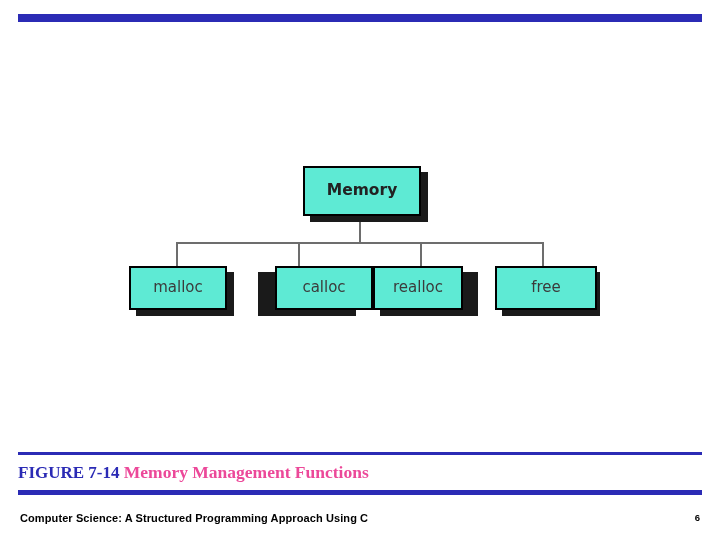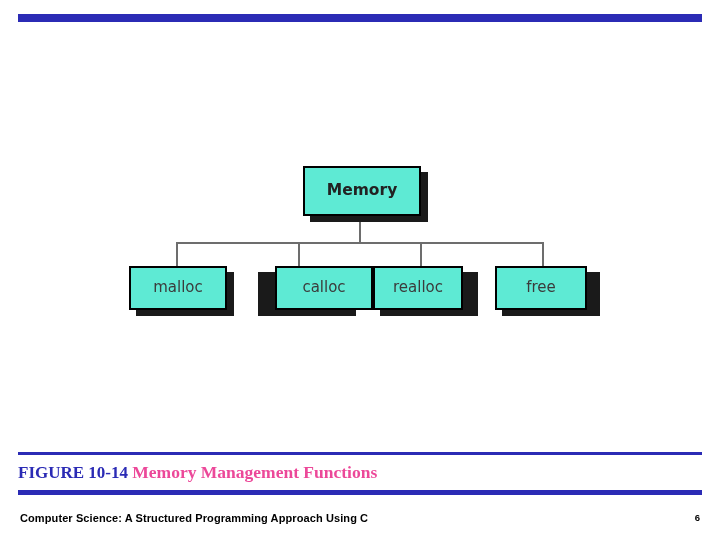--- a/index.html
+++ b/index.html
@@ -166,30 +166,30 @@
     <div class="node" style="left:251px; top:116px; width:98px; height:44px;margin-left:24px;">
       <span>calloc</span>
     </div>
 
     <div class="shadow" style="left:380px; top:122px; width:98px; height:44px;"></div>
     <div class="node" style="left:373px; top:116px; width:90px; height:44px;">
       <span>realloc</span>
     </div>
 
     <div class="shadow" style="left:502px; top:122px; width:98px; height:44px;"></div>
-    <div class="node" style="left:495px; top:116px; width:92px; height:44px;">
+    <div class="node" style="left:495px; top:116px; width:102px; height:44px;">
       <span>free</span>
     </div>
 
   </div>
 
   <div class="caption-rule-top"></div>
 
   <div class="caption">
-    <span class="fig-label">FIGURE 10-14</span>
+    <span class="fig-label">FIGURE 7-14</span>
     <span class="fig-title">Memory Management Functions</span>
   </div>
 
   <div class="caption-rule-bottom"></div>
 
   <div class="footer-text">Computer Science: A Structured Programming Approach Using C</div>
   <div class="page-number">6</div>
 
 </div>
 

